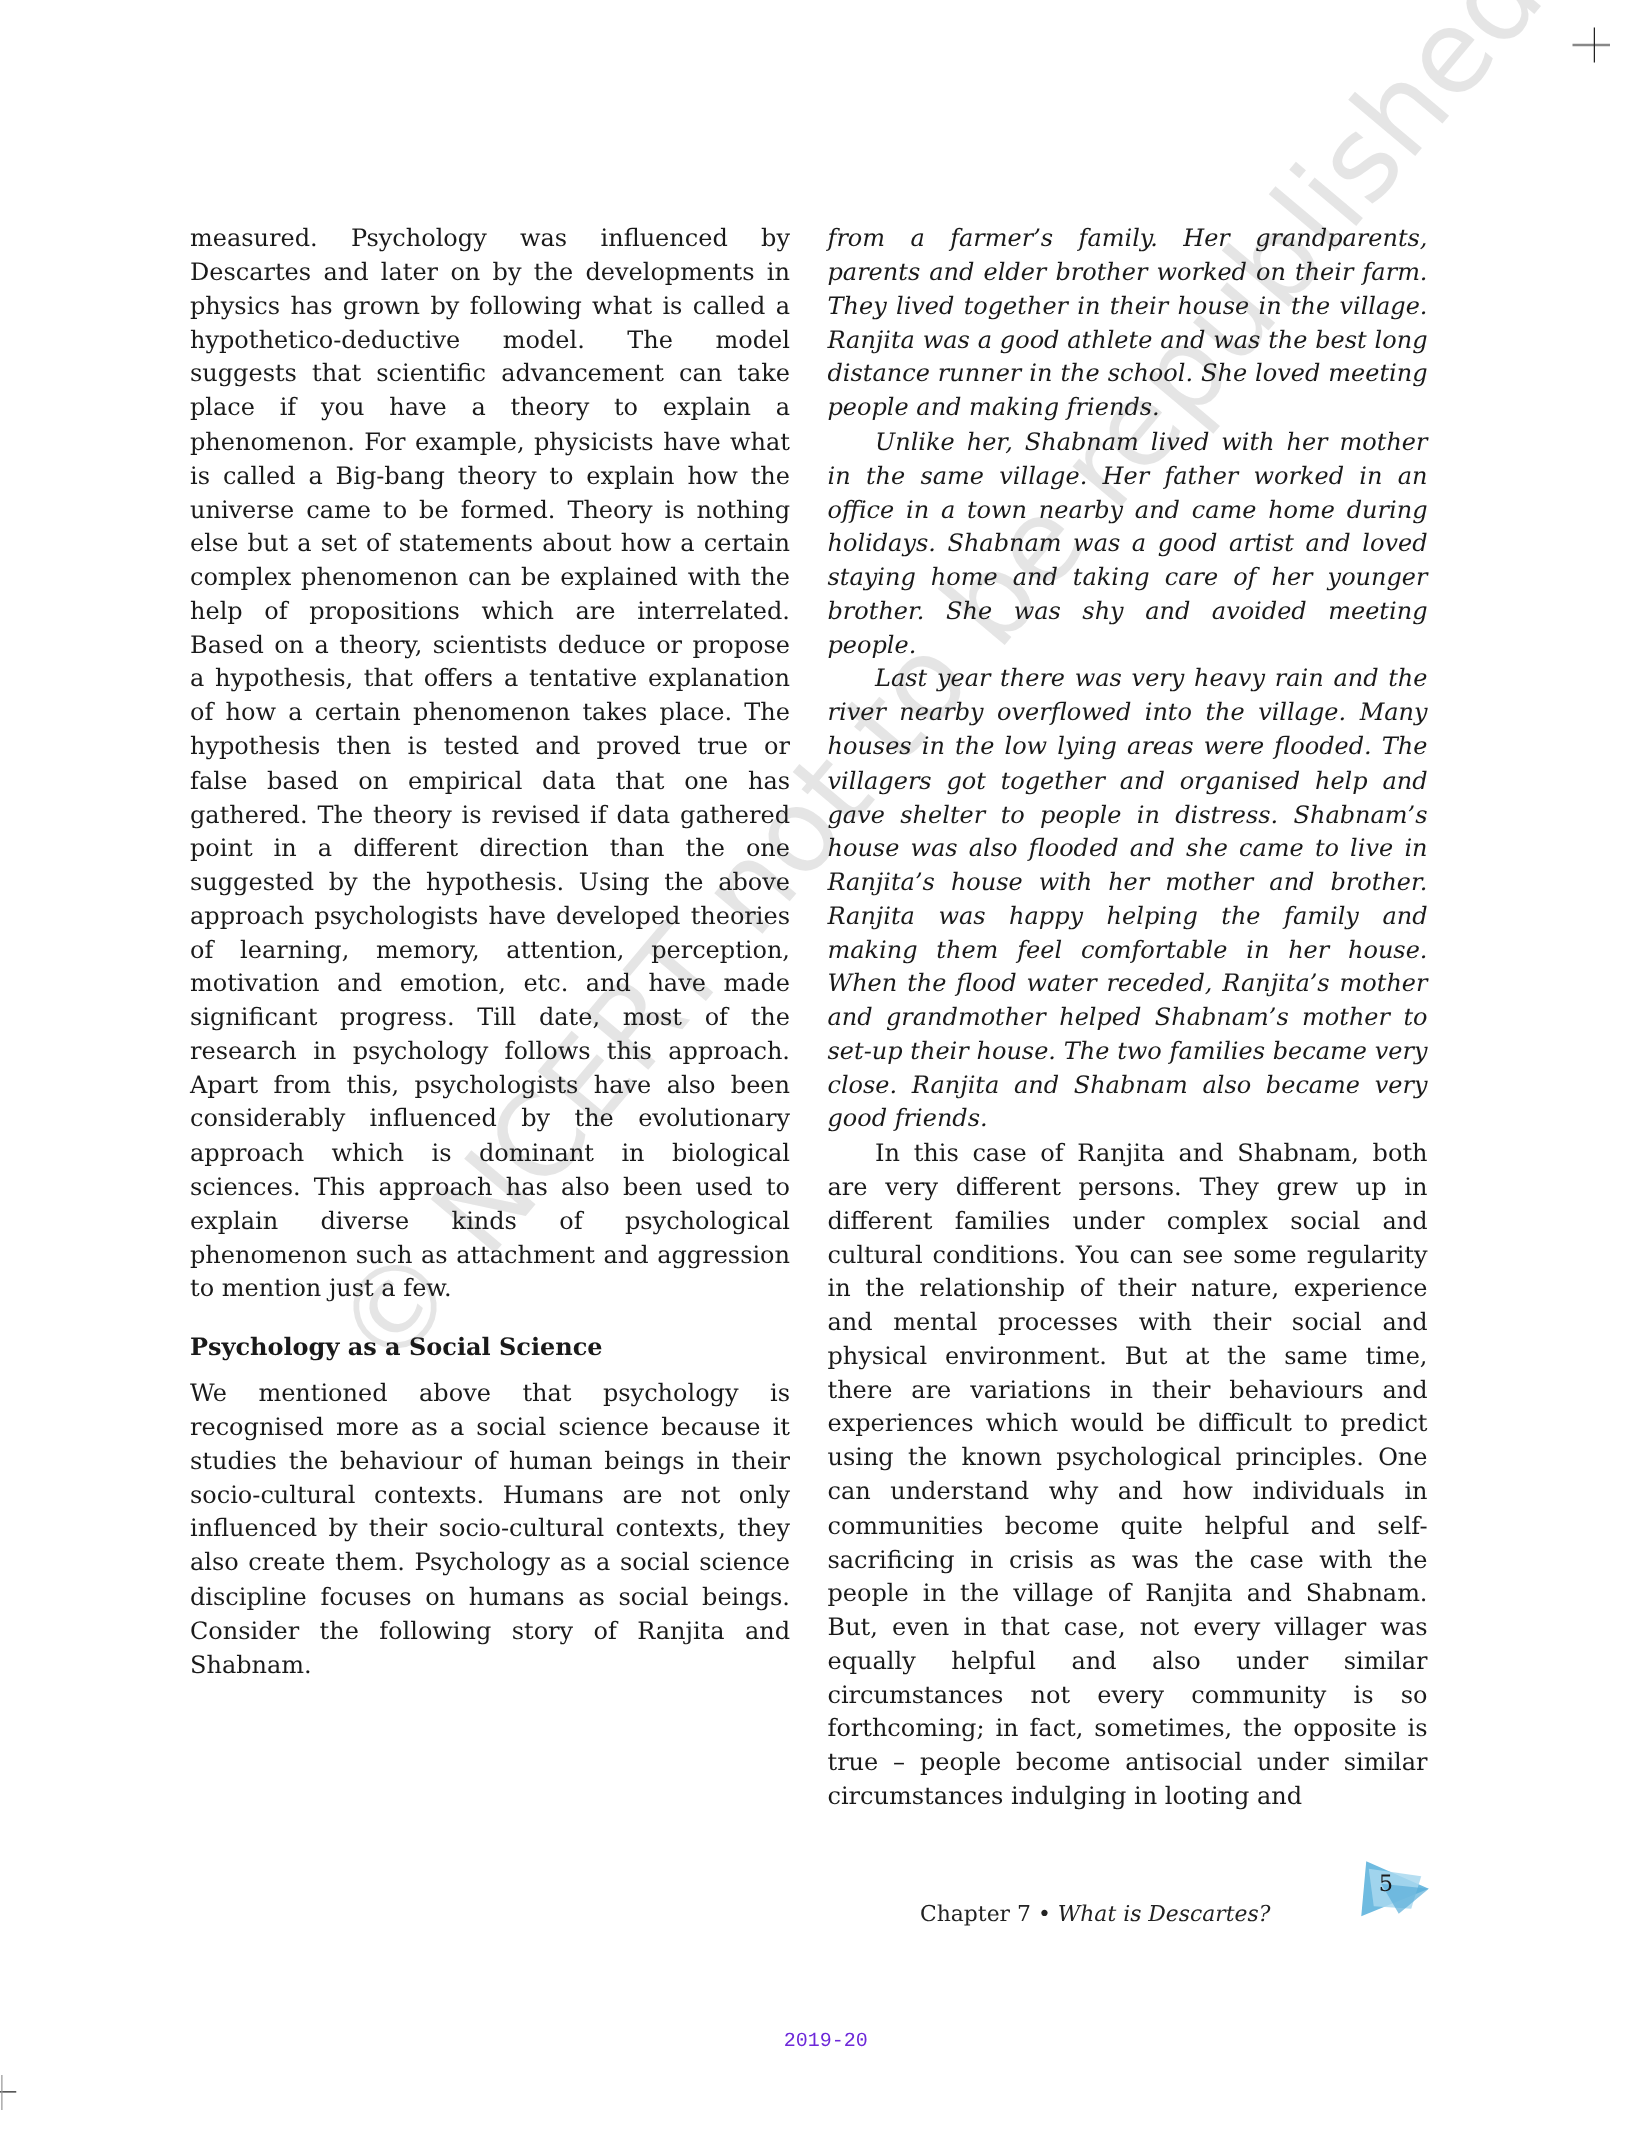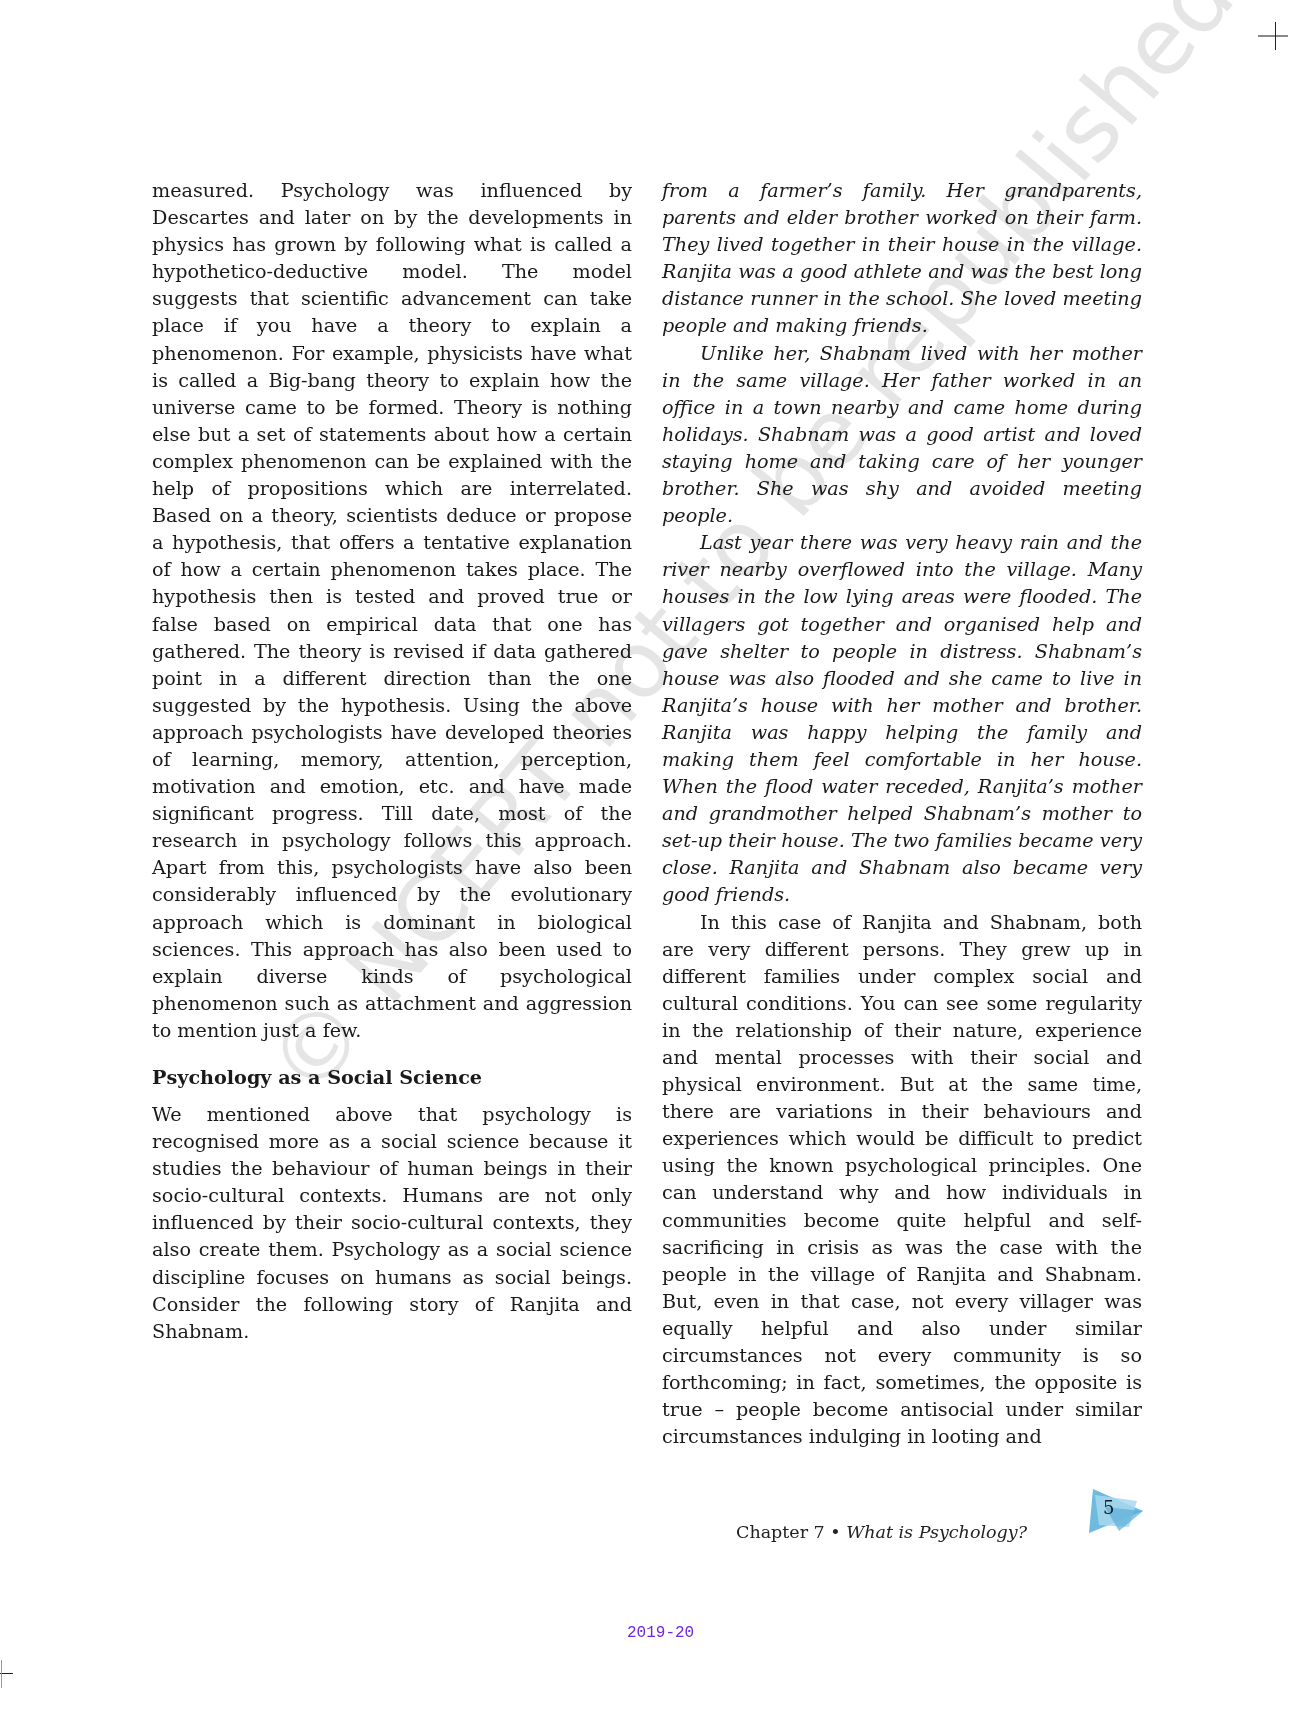--- a/index.html
+++ b/index.html
@@ -42,21 +42,21 @@
 
   <div class="col right">
     <p class="italic">from a farmer’s family. Her grandparents, parents and elder brother worked on their farm. They lived together in their house in the village. Ranjita was a good athlete and was the best long distance runner in the school. She loved meeting people and making friends.</p>
     <p class="indent italic">Unlike her, Shabnam lived with her mother in the same village. Her father worked in an office in a town nearby and came home during holidays. Shabnam was a good artist and loved staying home and taking care of her younger brother. She was shy and avoided meeting people.</p>
     <p class="indent italic">Last year there was very heavy rain and the river nearby overflowed into the village. Many houses in the low lying areas were flooded. The villagers got together and organised help and gave shelter to people in distress. Shabnam’s house was also flooded and she came to live in Ranjita’s house with her mother and brother. Ranjita was happy helping the family and making them feel comfortable in her house. When the flood water receded, Ranjita’s mother and grandmother helped Shabnam’s mother to set-up their house. The two families became very close. Ranjita and Shabnam also became very good friends.</p>
     <p class="indent">In this case of Ranjita and Shabnam, both are very different persons. They grew up in different families under complex social and cultural conditions. You can see some regularity in the relationship of their nature, experience and mental processes with their social and physical environment. But at the same time, there are variations in their behaviours and experiences which would be difficult to predict using the known psychological principles. One can understand why and how individuals in communities become quite helpful and self-sacrificing in crisis as was the case with the people in the village of Ranjita and Shabnam. But, even in that case, not every villager was equally helpful and also under similar circumstances not every community is so forthcoming; in fact, sometimes, the opposite is true – people become antisocial under similar circumstances indulging in looting and</p>
   </div>
 
   <div class="footer">
     <span>Chapter 7 •</span>
-    <span class="title">What is Psychology?</span>
+    <span class="title">What is Descartes?</span>
   </div>
 
   <svg class="page-badge" viewBox="0 0 60 50">
     <polygon points="8,2 58,24 4,46" fill="#6fbbe0"></polygon>
     <polygon points="10,8 52,14 44,40 14,38" fill="#a9d8ef" opacity="0.85"></polygon>
     <polygon points="20,20 58,24 34,44" fill="#5aaed8" opacity="0.7"></polygon>
   </svg>
   <div class="page-num">5</div>
 
   <div class="year">2019-20</div>

